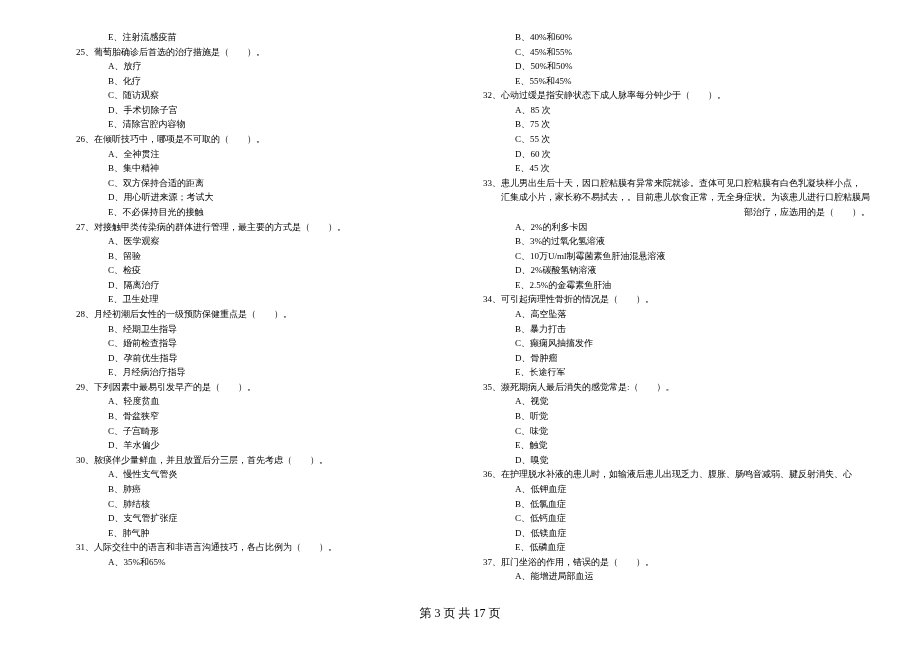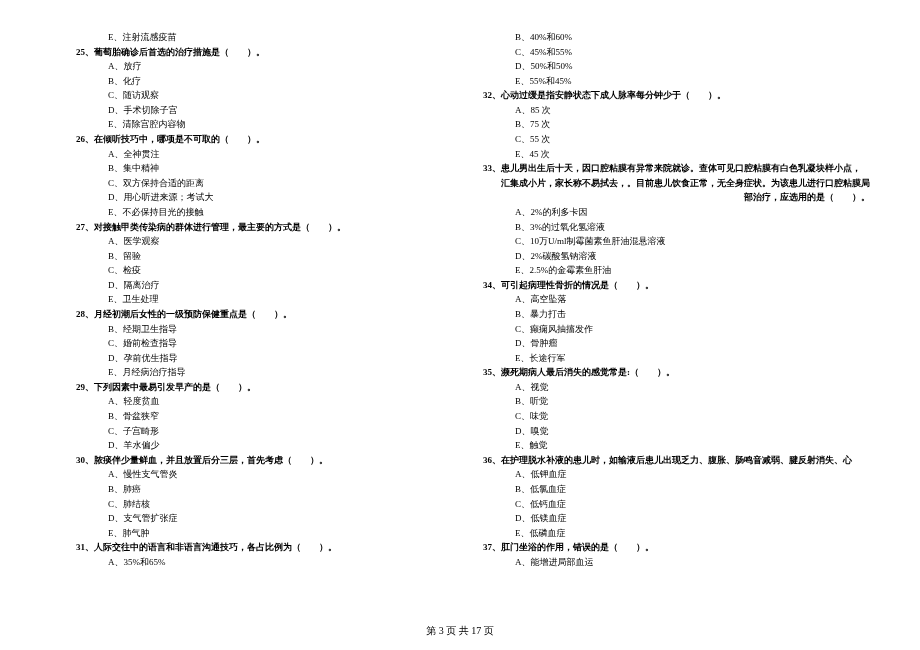--- a/index.html
+++ b/index.html
@@ -17,40 +17,39 @@
       display: flex;
       padding: 30px 50px 25px 80px;
       gap: 70px;
     }
     .col {
       flex: 1;
       line-height: 1.62;
     }
     .q-line {
       white-space: nowrap;
-      font-weight: bold;
     }
     .opt {
       padding-left: 28px;
       white-space: nowrap;
     }
     .q-num {
       margin-left: -4px;
     }
     .q-text-indent {
       padding-left: 14px;
       text-align: right;
     }
     .footer {
       position: absolute;
-      bottom: 12px;
+      bottom: 28px;
       left: 0;
       width: 100%;
       text-align: center;
-      font-size: 10px;
+      font-size: 12px;
     }
   </style>
 </head>
 <body>
 
 <div class="page">
   <div class="col" id="left-col">
       <div class="opt">E、注射流感疫苗</div>
       <div class="q-line q-num">25、葡萄胎确诊后首选的治疗措施是（　　）。</div>
       <div class="opt">A、放疗</div>
@@ -91,41 +90,42 @@
     </div>
   <div class="col" id="right-col">
       <div class="opt">B、40%和60%</div>
       <div class="opt">C、45%和55%</div>
       <div class="opt">D、50%和50%</div>
       <div class="opt">E、55%和45%</div>
       <div class="q-line q-num">32、心动过缓是指安静状态下成人脉率每分钟少于（　　）。</div>
       <div class="opt">A、85 次</div>
       <div class="opt">B、75 次</div>
       <div class="opt">C、55 次</div>
+      <div class="opt">D、60 次</div>
       <div class="opt">E、45 次</div>
       <div class="q-line q-num">33、患儿男出生后十天，因口腔粘膜有异常来院就诊。查体可见口腔粘膜有白色乳凝块样小点，</div>
       <div class="q-line q-text-indent">汇集成小片，家长称不易拭去，。目前患儿饮食正常，无全身症状。为该患儿进行口腔粘膜局</div>
       <div class="q-line q-text-indent">部治疗，应选用的是（　　）。</div>
       <div class="opt">A、2%的利多卡因</div>
       <div class="opt">B、3%的过氧化氢溶液</div>
       <div class="opt">C、10万U/ml制霉菌素鱼肝油混悬溶液</div>
       <div class="opt">D、2%碳酸氢钠溶液</div>
       <div class="opt">E、2.5%的金霉素鱼肝油</div>
       <div class="q-line q-num">34、可引起病理性骨折的情况是（　　）。</div>
       <div class="opt">A、高空坠落</div>
       <div class="opt">B、暴力打击</div>
       <div class="opt">C、癫痫风抽搐发作</div>
       <div class="opt">D、骨肿瘤</div>
       <div class="opt">E、长途行军</div>
       <div class="q-line q-num">35、濒死期病人最后消失的感觉常是:（　　）。</div>
       <div class="opt">A、视觉</div>
       <div class="opt">B、听觉</div>
       <div class="opt">C、味觉</div>
+      <div class="opt">E、触觉</div>
       <div class="opt">D、嗅觉</div>
-      <div class="opt">E、触觉</div>
       <div class="q-line q-num">36、在护理脱水补液的患儿时，如输液后患儿出现乏力、腹胀、肠鸣音减弱、腱反射消失、心</div>
       <div class="opt">A、低钾血症</div>
       <div class="opt">B、低氯血症</div>
       <div class="opt">C、低钙血症</div>
       <div class="opt">D、低镁血症</div>
       <div class="opt">E、低磷血症</div>
       <div class="q-line q-num">37、肛门坐浴的作用，错误的是（　　）。</div>
       <div class="opt">A、能增进局部血运</div>
     </div>
 </div>

